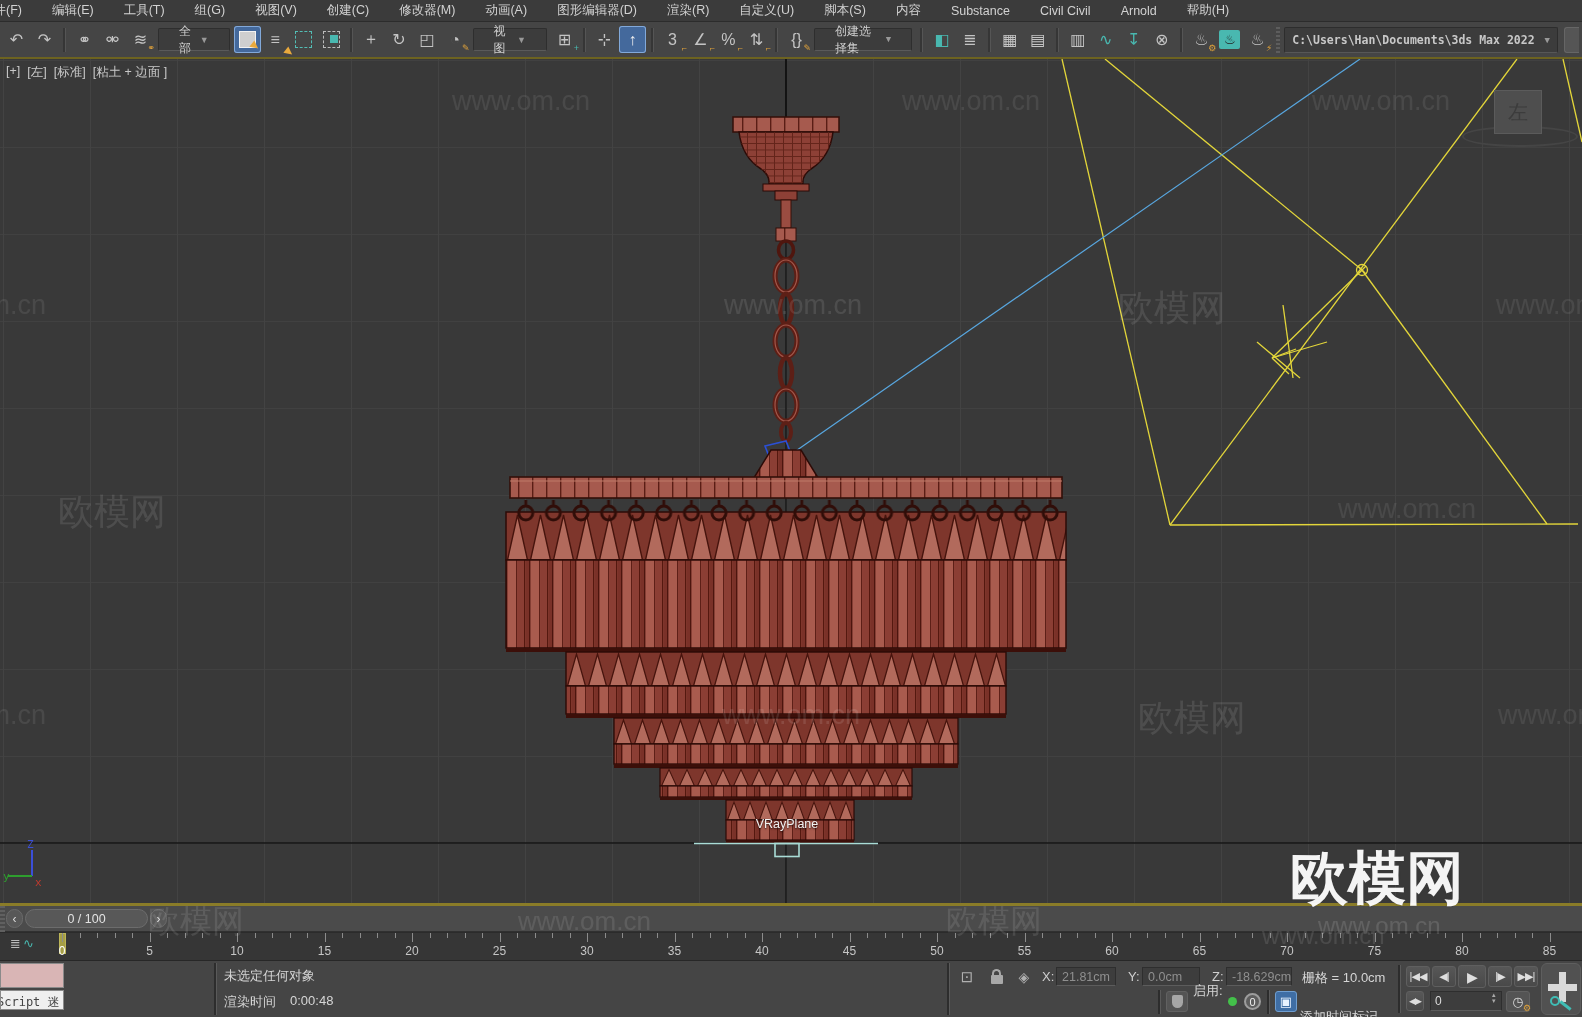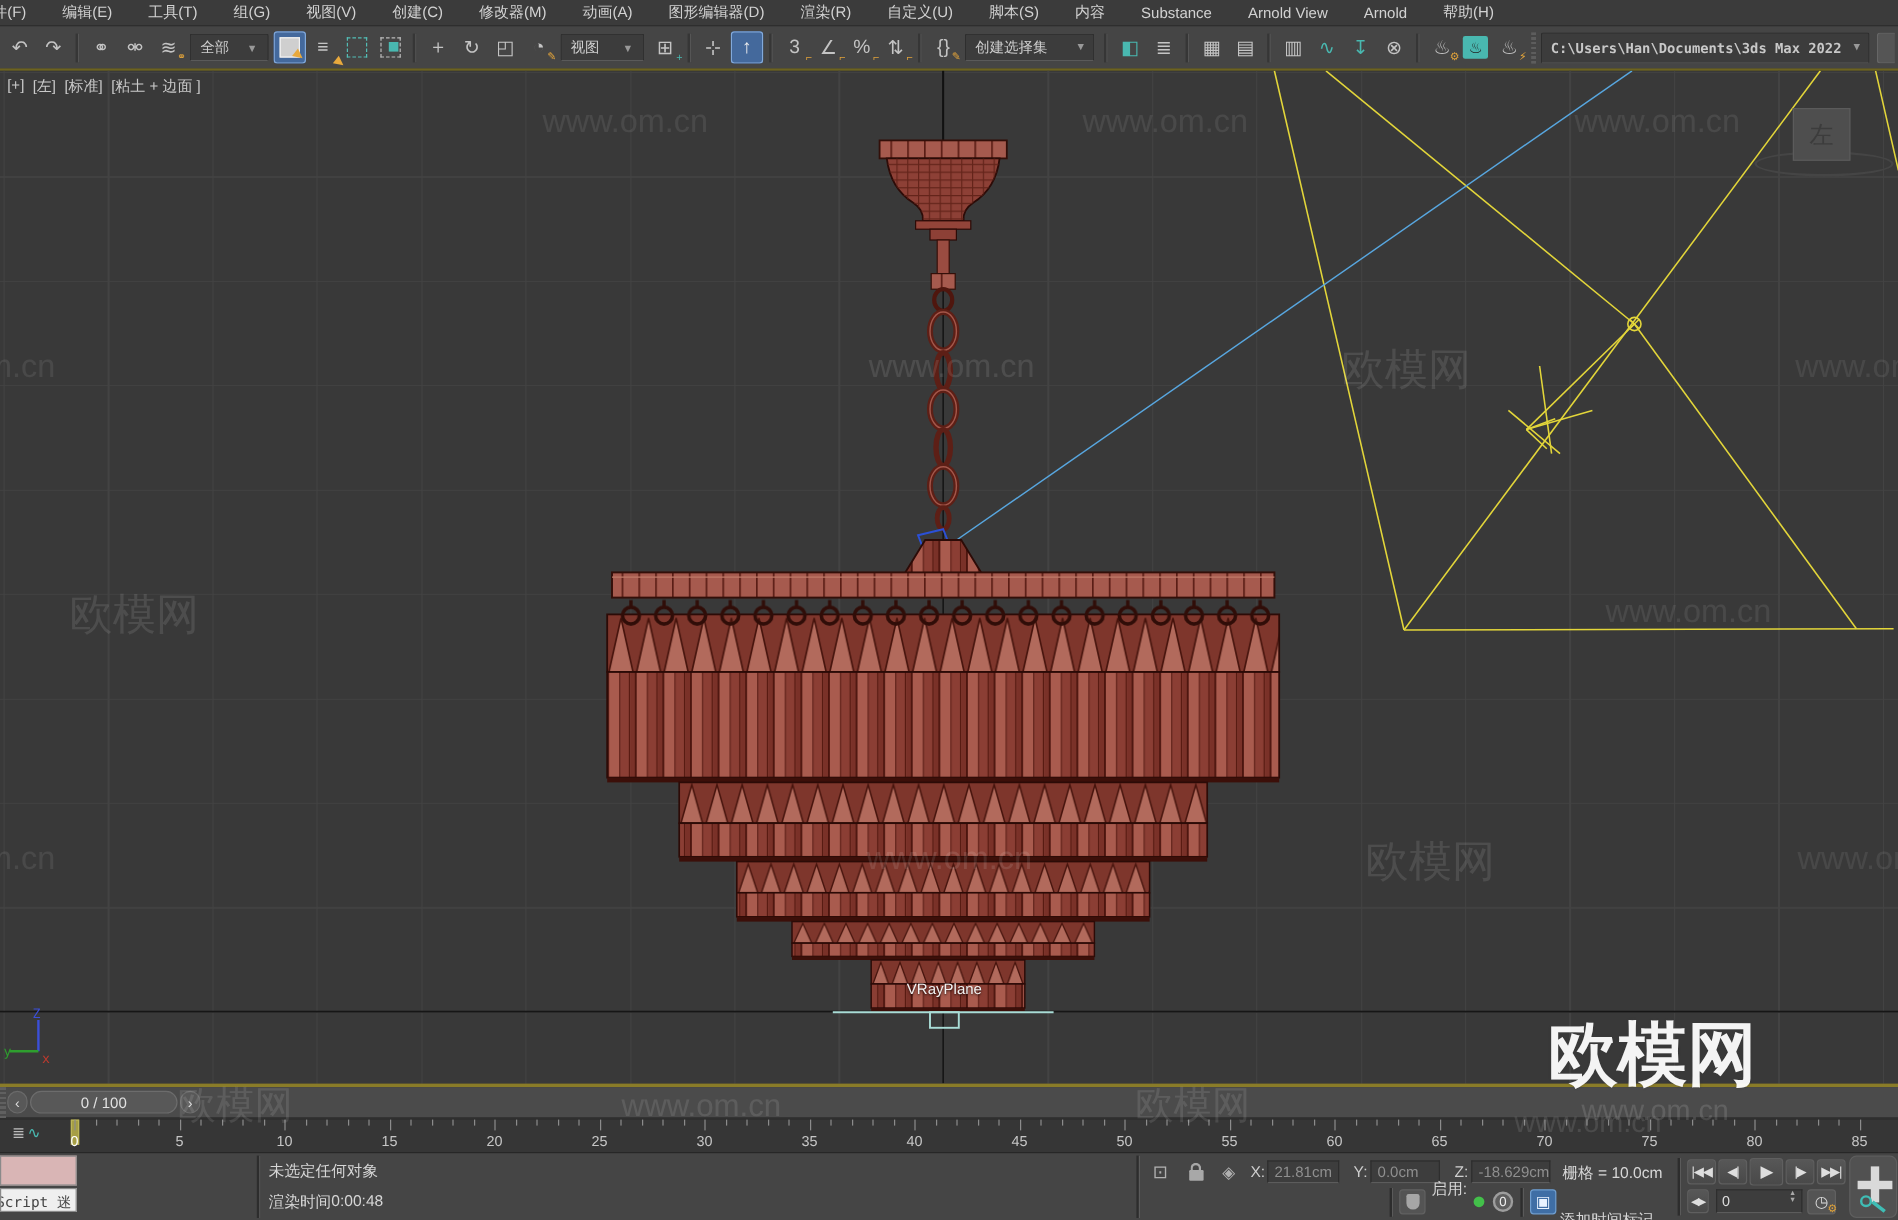--- a/index.html
+++ b/index.html
@@ -21,21 +21,21 @@
   .tbtn .badge.teal{color:#49b8b0;}
   .teal{color:#49b8b0;}
   .orange{color:#e0a23a;}
   .tealbox{background:#49b8b0;color:#222;border-radius:2px;font-size:13px;width:21px;height:19px;
            display:flex;align-items:center;justify-content:center;}
   .tsep{width:2px;height:24px;min-width:2px;background:#363636;border-right:1px solid #555;margin:0 4px;}
   .dsep{width:4px;height:26px;min-width:4px;margin:0 4px;
         background:repeating-linear-gradient(to bottom,#5d5d5d 0 2px,transparent 2px 4px);}
   .dd{height:21px;background:#3c3c3c;border:1px solid #2e2e2e;border-bottom-color:#5a5a5a;
       color:#cfcfcf;font-size:12px;display:flex;align-items:center;justify-content:space-between;
-      padding:0 8px;margin:0 3px;border-radius:2px;}
+      padding:0 20px;margin:0 3px;border-radius:2px;}
   .dd .caret{color:#999;font-size:9px;margin-left:8px;}
   .boxdash{width:15px;height:15px;border:1px dashed #53bdb5;}
   .boxsel{width:15px;height:15px;border:1px dashed #bbb;position:relative;}
   .boxsel i{position:absolute;right:1px;top:3px;width:8px;height:8px;background:#49b8b0;}
   .selbox{width:15px;height:15px;border:1.5px solid #f2f2f2;background:#cfcfcf;position:relative;}
   .tri{width:0;height:0;border-left:8px solid #e8a93d;border-top:4px solid transparent;
        border-bottom:4px solid transparent;position:absolute;right:-4px;bottom:-3px;transform:rotate(38deg);}
   .pathfield{height:24px;background:#3c3c3c;border:1px solid #2d2d2d;border-bottom-color:#575757;
       color:#c8c8c8;display:flex;align-items:center;padding:0 7px;gap:10px;border-radius:2px;
       font-family:"DejaVu Sans Mono","Liberation Mono",monospace;font-size:11.5px;white-space:nowrap;}
@@ -87,21 +87,21 @@
   .statusbar{position:absolute;left:0;top:960px;width:100%;height:57px;background:#454545;
              border-top:1px solid #272727;box-sizing:border-box;color:#d6d6d6;font-size:13px;}
   .listener-pink{position:absolute;left:0;top:2px;width:64px;height:25px;background:#d9b5b5;
                  border:1px solid #8a8a8a;box-sizing:border-box;}
   .listener-white{position:absolute;left:0;top:29px;width:64px;height:20px;background:#efefef;
                  border:1px solid #8a8a8a;box-sizing:border-box;color:#444;font-size:12px;
                  font-family:"DejaVu Sans Mono",monospace;line-height:22px;overflow:hidden;
                  white-space:nowrap;text-indent:-4px;}
   .vdiv{position:absolute;top:2px;width:2px;height:52px;background:#2d2d2d;border-right:1px solid #5a5a5a;}
   .st-text1{position:absolute;left:224px;top:6px;}
-  .st-text2{position:absolute;left:224px;top:32px;display:flex;}
+  .st-text2{position:absolute;left:224px;top:32px;display:flex;gap:14px;}
   .st-ic{position:absolute;display:flex;align-items:center;justify-content:center;color:#b0b0b0;}
   .ic-lock{width:12px;height:9px;background:#a8a8a8;border-radius:1px;position:relative;margin-top:7px;}
   .ic-lock::before{content:"";position:absolute;left:1px;top:-6px;width:9px;height:8px;
       border:2px solid #a8a8a8;border-bottom:none;border-radius:5px 5px 0 0;box-sizing:border-box;}
   .coordlab{position:absolute;top:8px;color:#cfcfcf;}
   .coordfield{position:absolute;top:6px;height:19px;background:#3d3d3d;border:1px solid #2e2e2e;
       border-bottom-color:#5c5c5c;color:#8f8f8f;font-size:12.5px;line-height:18px;padding:0 5px;
       box-sizing:border-box;overflow:hidden;white-space:nowrap;}
   .gridlab{position:absolute;left:1302px;top:8px;}
   .ic-shield{width:11px;height:13px;background:#a6a6a6;border-radius:2px 2px 6px 6px;}
@@ -141,21 +141,21 @@
       <div class="menu-item">视图(V)</div>
       <div class="menu-item">创建(C)</div>
       <div class="menu-item">修改器(M)</div>
       <div class="menu-item">动画(A)</div>
       <div class="menu-item">图形编辑器(D)</div>
       <div class="menu-item">渲染(R)</div>
       <div class="menu-item">自定义(U)</div>
       <div class="menu-item">脚本(S)</div>
       <div class="menu-item">内容</div>
       <div class="menu-item">Substance</div>
-      <div class="menu-item">Arnold View</div>
+      <div class="menu-item">Civil Civil</div>
       <div class="menu-item">Arnold</div>
       <div class="menu-item">帮助(H)</div>
     </div>
 
   <div class="toolbar" id="toolbar">
       <div class="tbtn">
         <span>↶</span>
       </div>
       <div class="tbtn">
         <span>↷</span>

